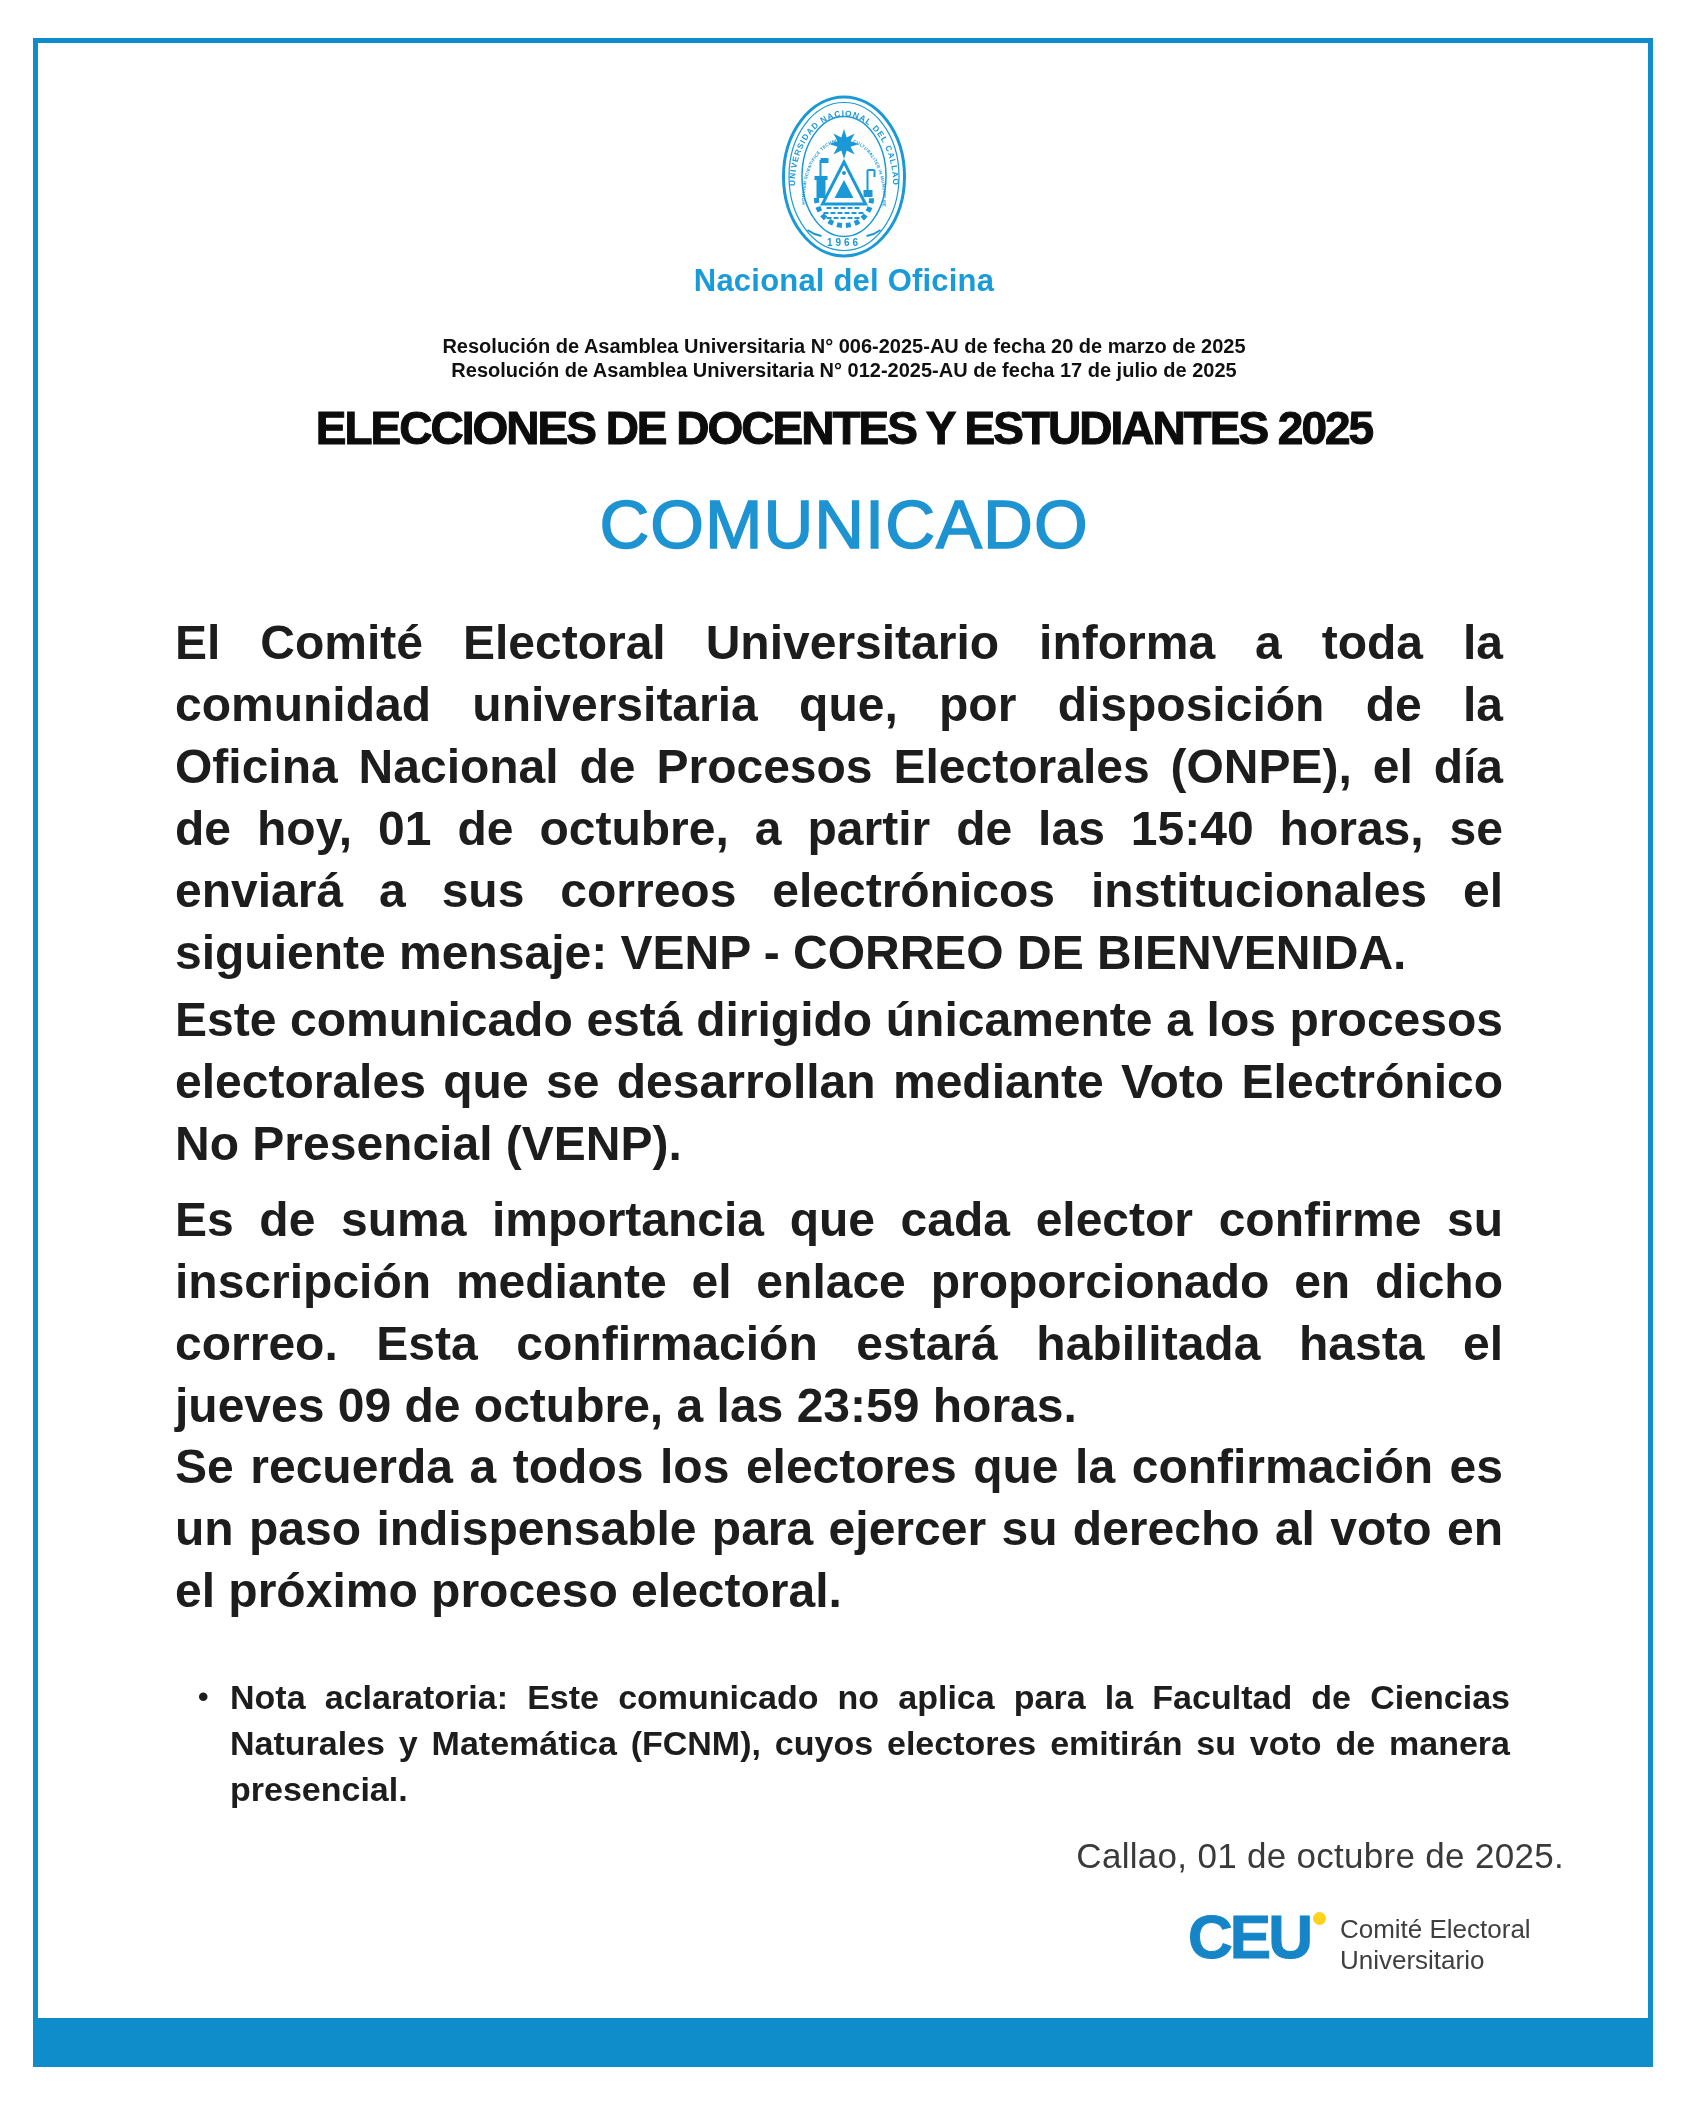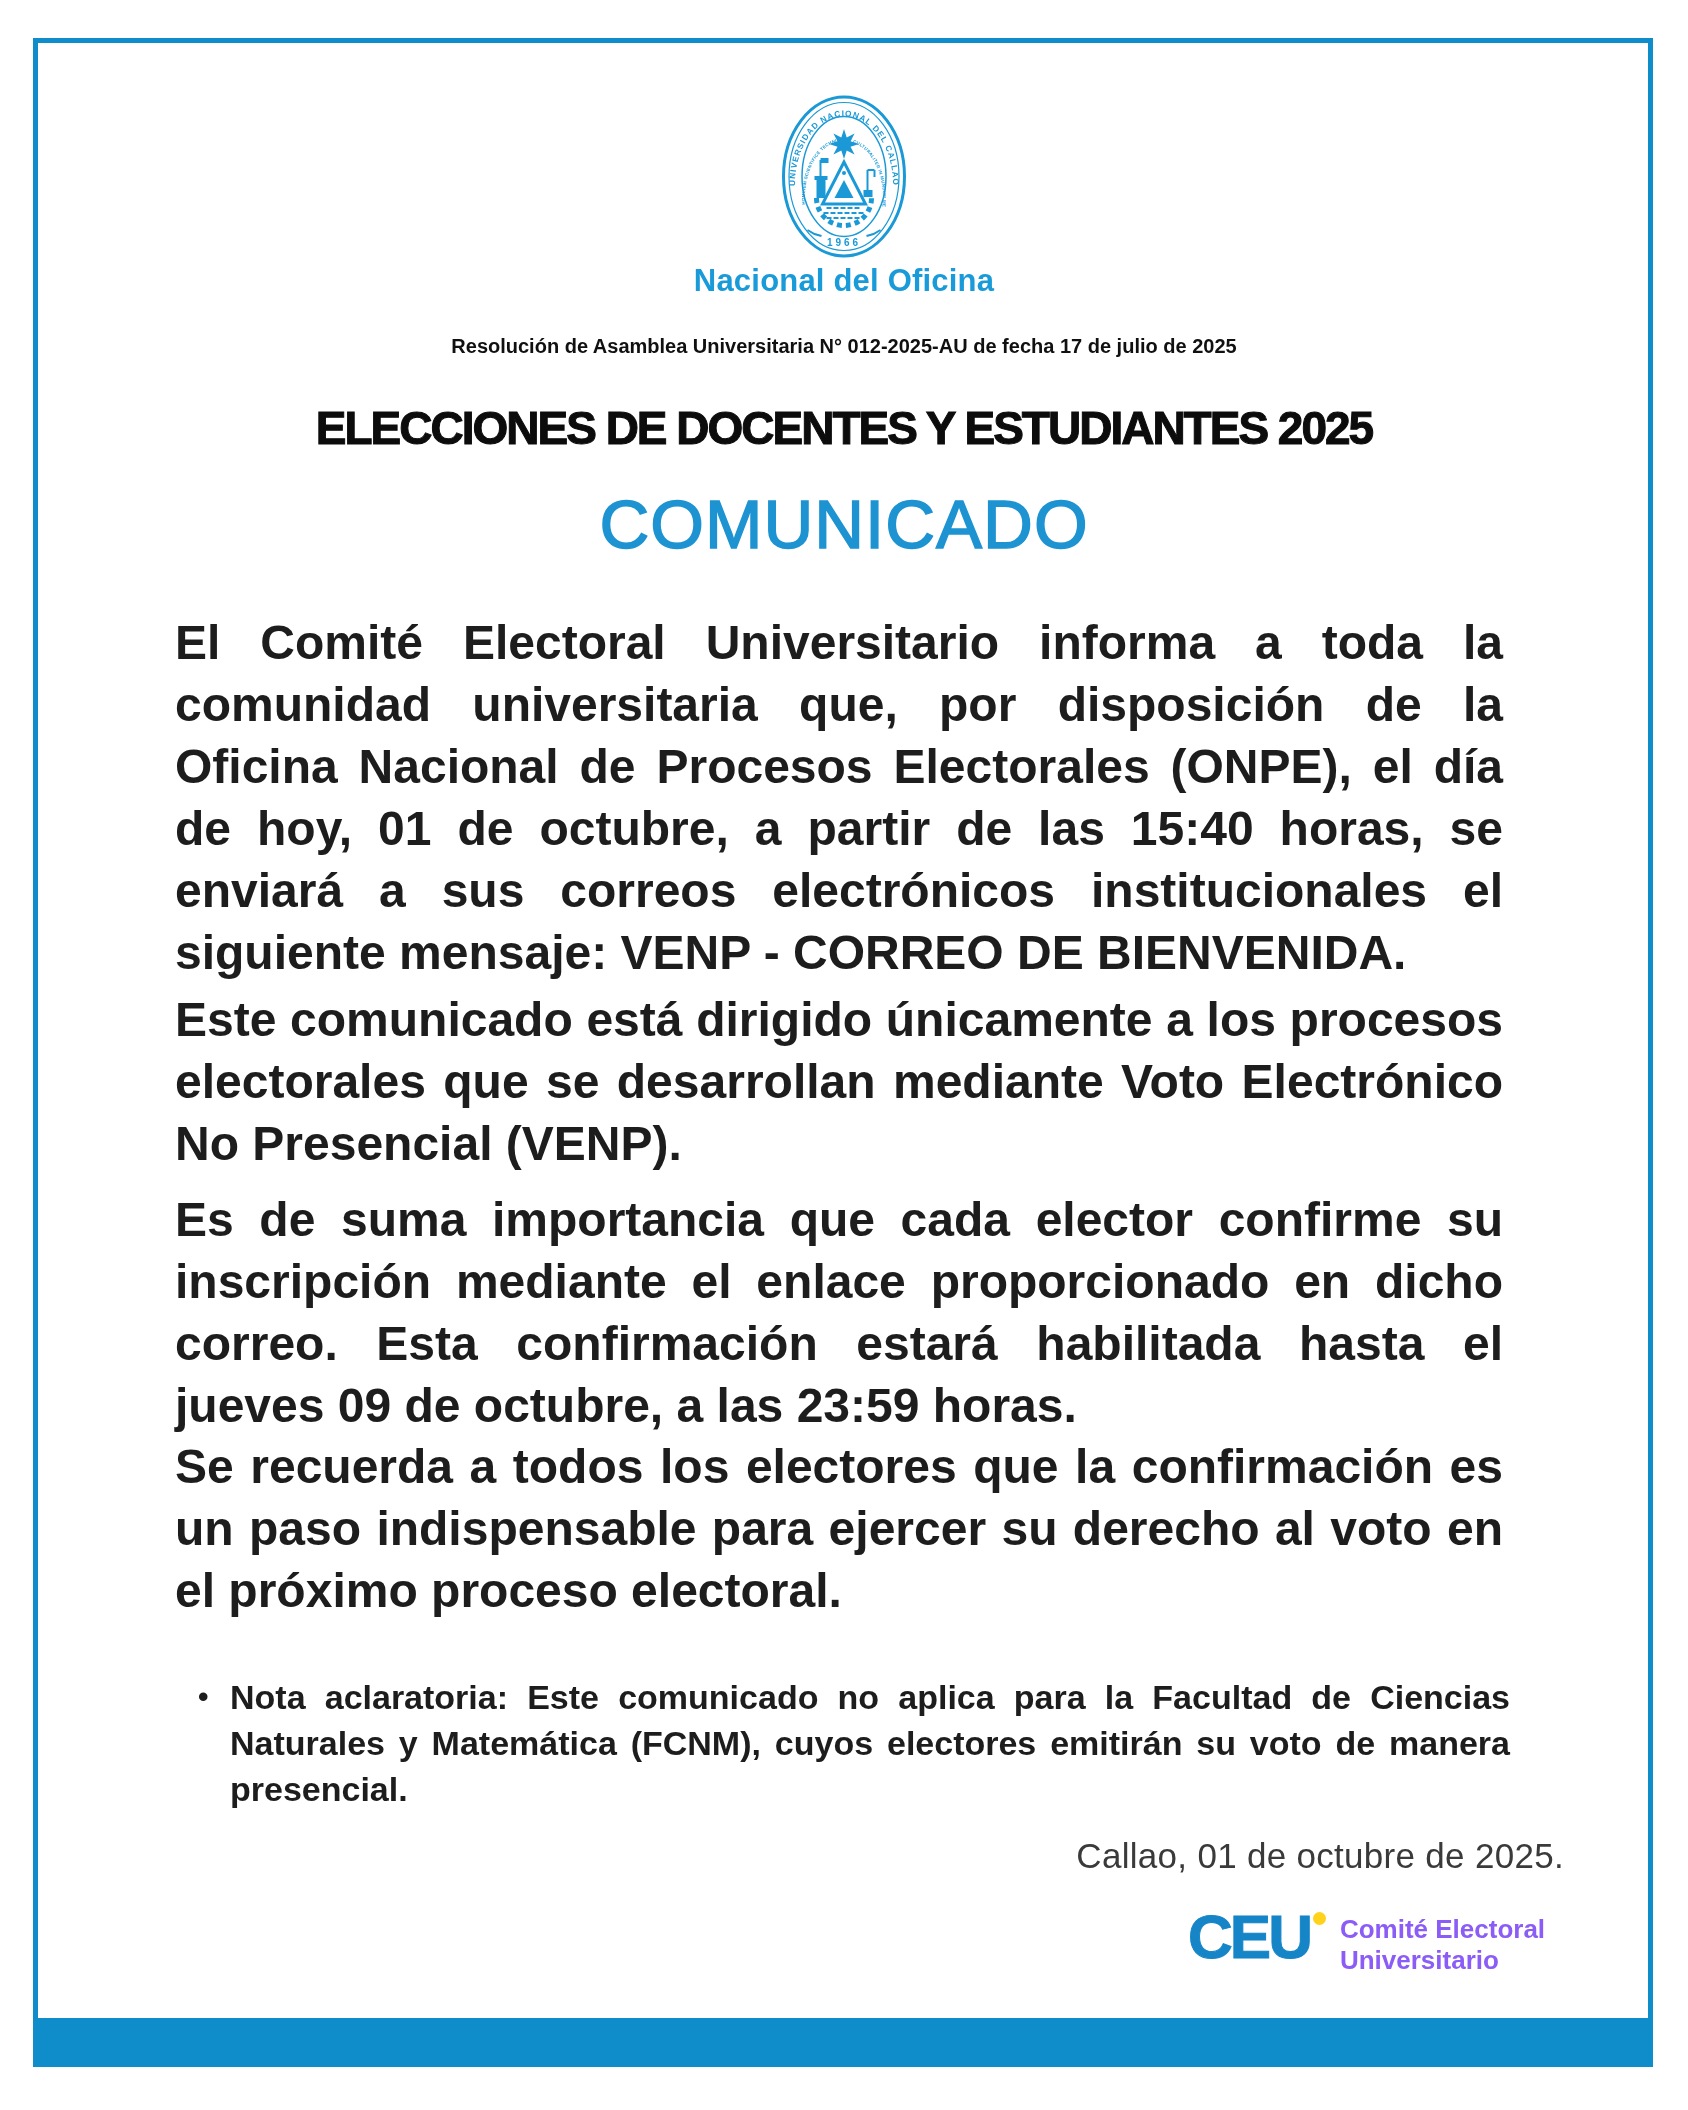--- a/index.html
+++ b/index.html
@@ -64,21 +64,21 @@
   .ceu-word-wrap{position:relative;display:inline-block;}
   .ceu-word{
     color:#1585c8;font-size:62px;line-height:62px;font-weight:900;letter-spacing:-3px;
     -webkit-text-stroke:1px #1585c8;
   }
   .ceu-dot{
     position:absolute;right:-16px;top:6px;width:13px;height:13px;border-radius:50%;
     background:#ffd21c;
   }
   .ceu-label{
-    margin-left:30px;margin-top:8px;color:#8b5cf6;font-size:26px;line-height:31px;font-weight:700;
+    margin-left:30px;margin-top:8px;color:#404040;font-size:26px;line-height:31px;font-weight:400;
   }
   .seal-blue{stroke:#1a99d6;fill:none;}
   .seal-fill{fill:#1a99d6;stroke:none;}
   .seal text{fill:#1a99d6;font-family:"Liberation Sans",sans-serif;font-weight:700;}
 </style>
 </head>
 <body>
 
 <div class="frame"></div>
 <div class="band"></div>
@@ -112,20 +112,21 @@
   <polyline class="seal-blue" points="27,136 34,140 41,142" stroke-width="2"></polyline>
   <polyline class="seal-blue" points="100,136 93,140 86,142" stroke-width="2"></polyline>
   <text x="63.5" y="152" text-anchor="middle" font-size="10" letter-spacing="3">1966</text>
 </svg>
 
 <div class="org">
   <div>Nacional del Oficina</div>
 </div>
 
 <div class="res">
+  <div>Resolución de Asamblea Universitaria N° 006-2025-AU de fecha 20 de marzo de 2025</div>
   <div>Resolución de Asamblea Universitaria N° 012-2025-AU de fecha 17 de julio de 2025</div>
 </div>
 
 <h1 class="title">ELECCIONES DE DOCENTES Y ESTUDIANTES 2025</h1>
 <h2 class="heading">COMUNICADO</h2>
 
 <p class="body-par p1">El Comité Electoral Universitario informa a toda la comunidad universitaria que, por disposición de la Oficina Nacional de Procesos Electorales (ONPE), el día de hoy, 01 de octubre, a partir de las 15:40 horas, se enviará a sus correos electrónicos institucionales el siguiente mensaje: VENP - CORREO DE BIENVENIDA.</p>
 <p class="body-par p2">Este comunicado está dirigido únicamente a los procesos electorales que se desarrollan mediante Voto Electrónico No Presencial (VENP).</p>
 <p class="body-par p3">Es de suma importancia que cada elector confirme su inscripción mediante el enlace proporcionado en dicho correo. Esta confirmación estará habilitada hasta el jueves 09 de octubre, a las 23:59 horas.</p>
 <p class="body-par p4">Se recuerda a todos los electores que la confirmación es un paso indispensable para ejercer su derecho al voto en el próximo proceso electoral.</p>

